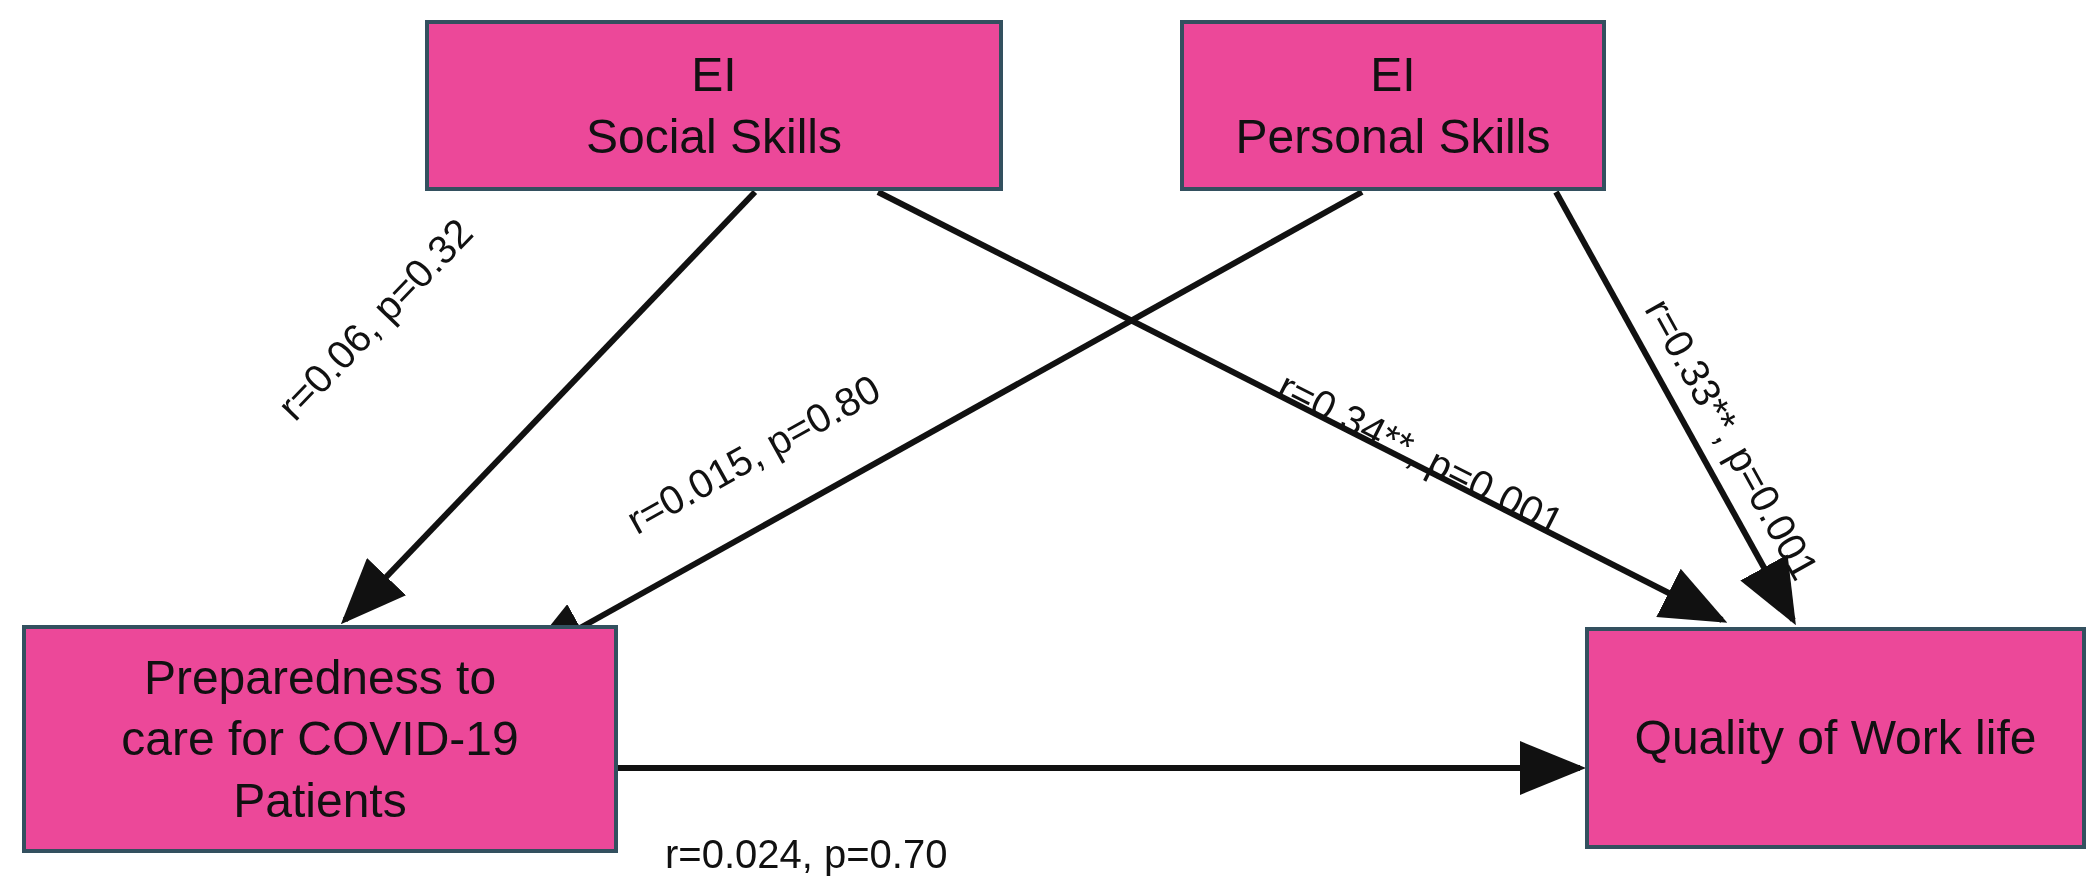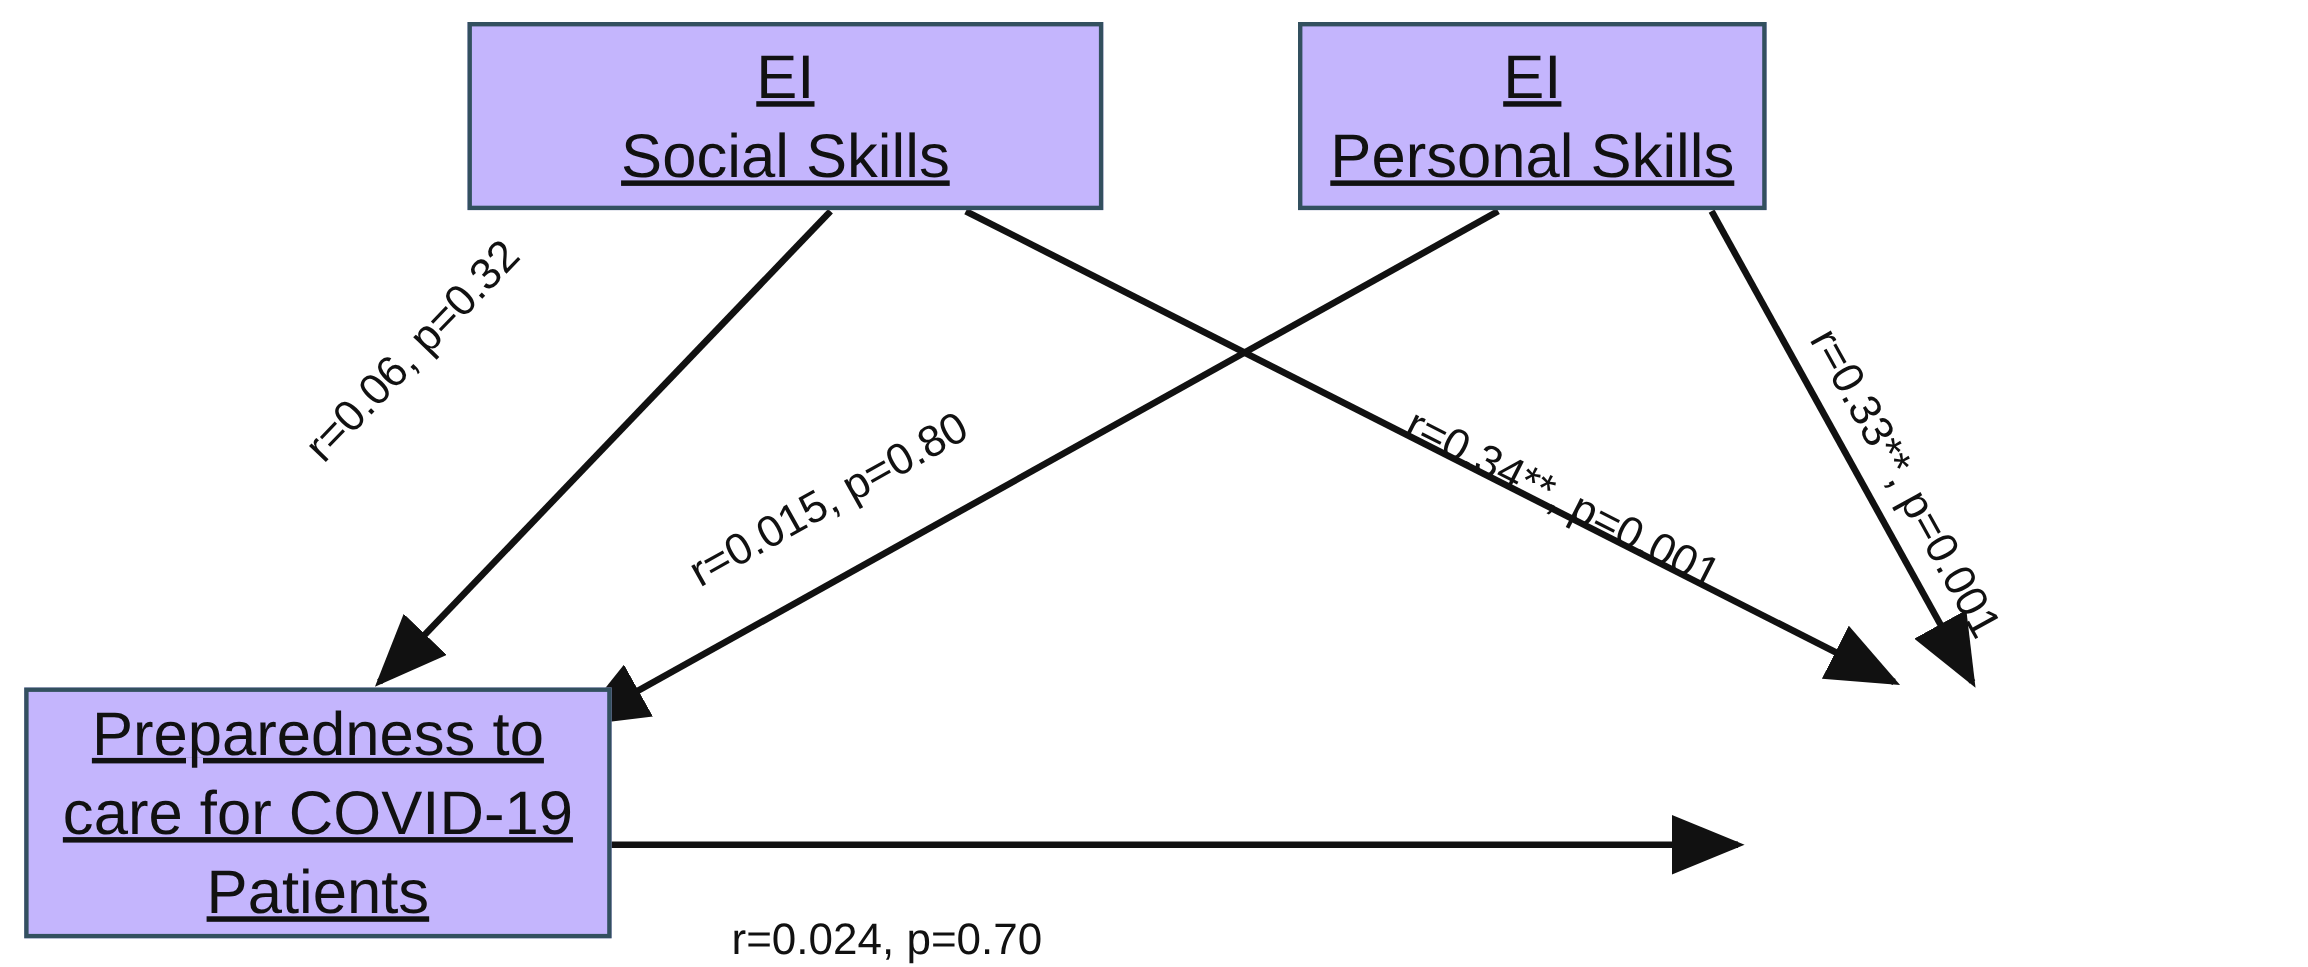--- a/index.html
+++ b/index.html
@@ -20,40 +20,39 @@
   #edges {
     position: absolute;
     left: 0;
     top: 0;
     width: 2098px;
     height: 879px;
   }
   .node {
     position: absolute;
     box-sizing: border-box;
-    background: #c4b5fd;
+    background: #ec4899;
     border: 4px solid #33505f;
     display: flex;
     align-items: center;
     justify-content: center;
     text-align: center;
     color: #111111;
-    font-size: 56px;
+    font-size: 48px;
     line-height: 1.28;
     z-index: 5;
-    text-decoration: underline;
   }
   .node .node-text {
     display: block;
     padding: 0 18px;
     white-space: pre-line;
   }
   #node-social-skills { left: 425px;  top: 20px;  width: 578px; height: 171px; }
   #node-personal-skills { left: 1180px; top: 20px;  width: 426px; height: 171px; }
-  #node-preparedness { left: 22px;   top: 625px; width: 534px; height: 228px; }
+  #node-preparedness { left: 22px;   top: 625px; width: 596px; height: 228px; }
   #node-quality      { left: 1585px; top: 627px; width: 501px; height: 222px; }
 
   .edge-label {
     position: absolute;
     color: #111111;
     font-size: 40px;
     line-height: 1;
     white-space: nowrap;
     background: transparent;
     transform-origin: 0 50%;
@@ -92,20 +91,23 @@
     <span class="node-text">EI
 Personal Skills</span>
   </div>
 
   <div class="node" id="node-preparedness">
     <span class="node-text">Preparedness to
 care for COVID-19
 Patients</span>
   </div>
 
+  <div class="node" id="node-quality">
+    <span class="node-text">Quality of Work life</span>
+  </div>
 
   <div class="edge-label" style="left:285px; top:393px; transform: rotate(-46.2deg);">r=0.06, p=0.32</div>
 
   <div class="edge-label" style="left:630px; top:503px; transform: rotate(-29.2deg);">r=0.015, p=0.80</div>
 
   <div class="edge-label" style="left:1281px; top:363px; transform: rotate(26.9deg);">r=0.34**, p=0.001</div>
 
   <div class="edge-label" style="left:1656px; top:282px; transform: rotate(61.0deg);">r=0.33**, p=0.001</div>
 
   <div class="edge-label" style="left:665px; top:805px;margin-top:29px;">r=0.024, p=0.70</div>

